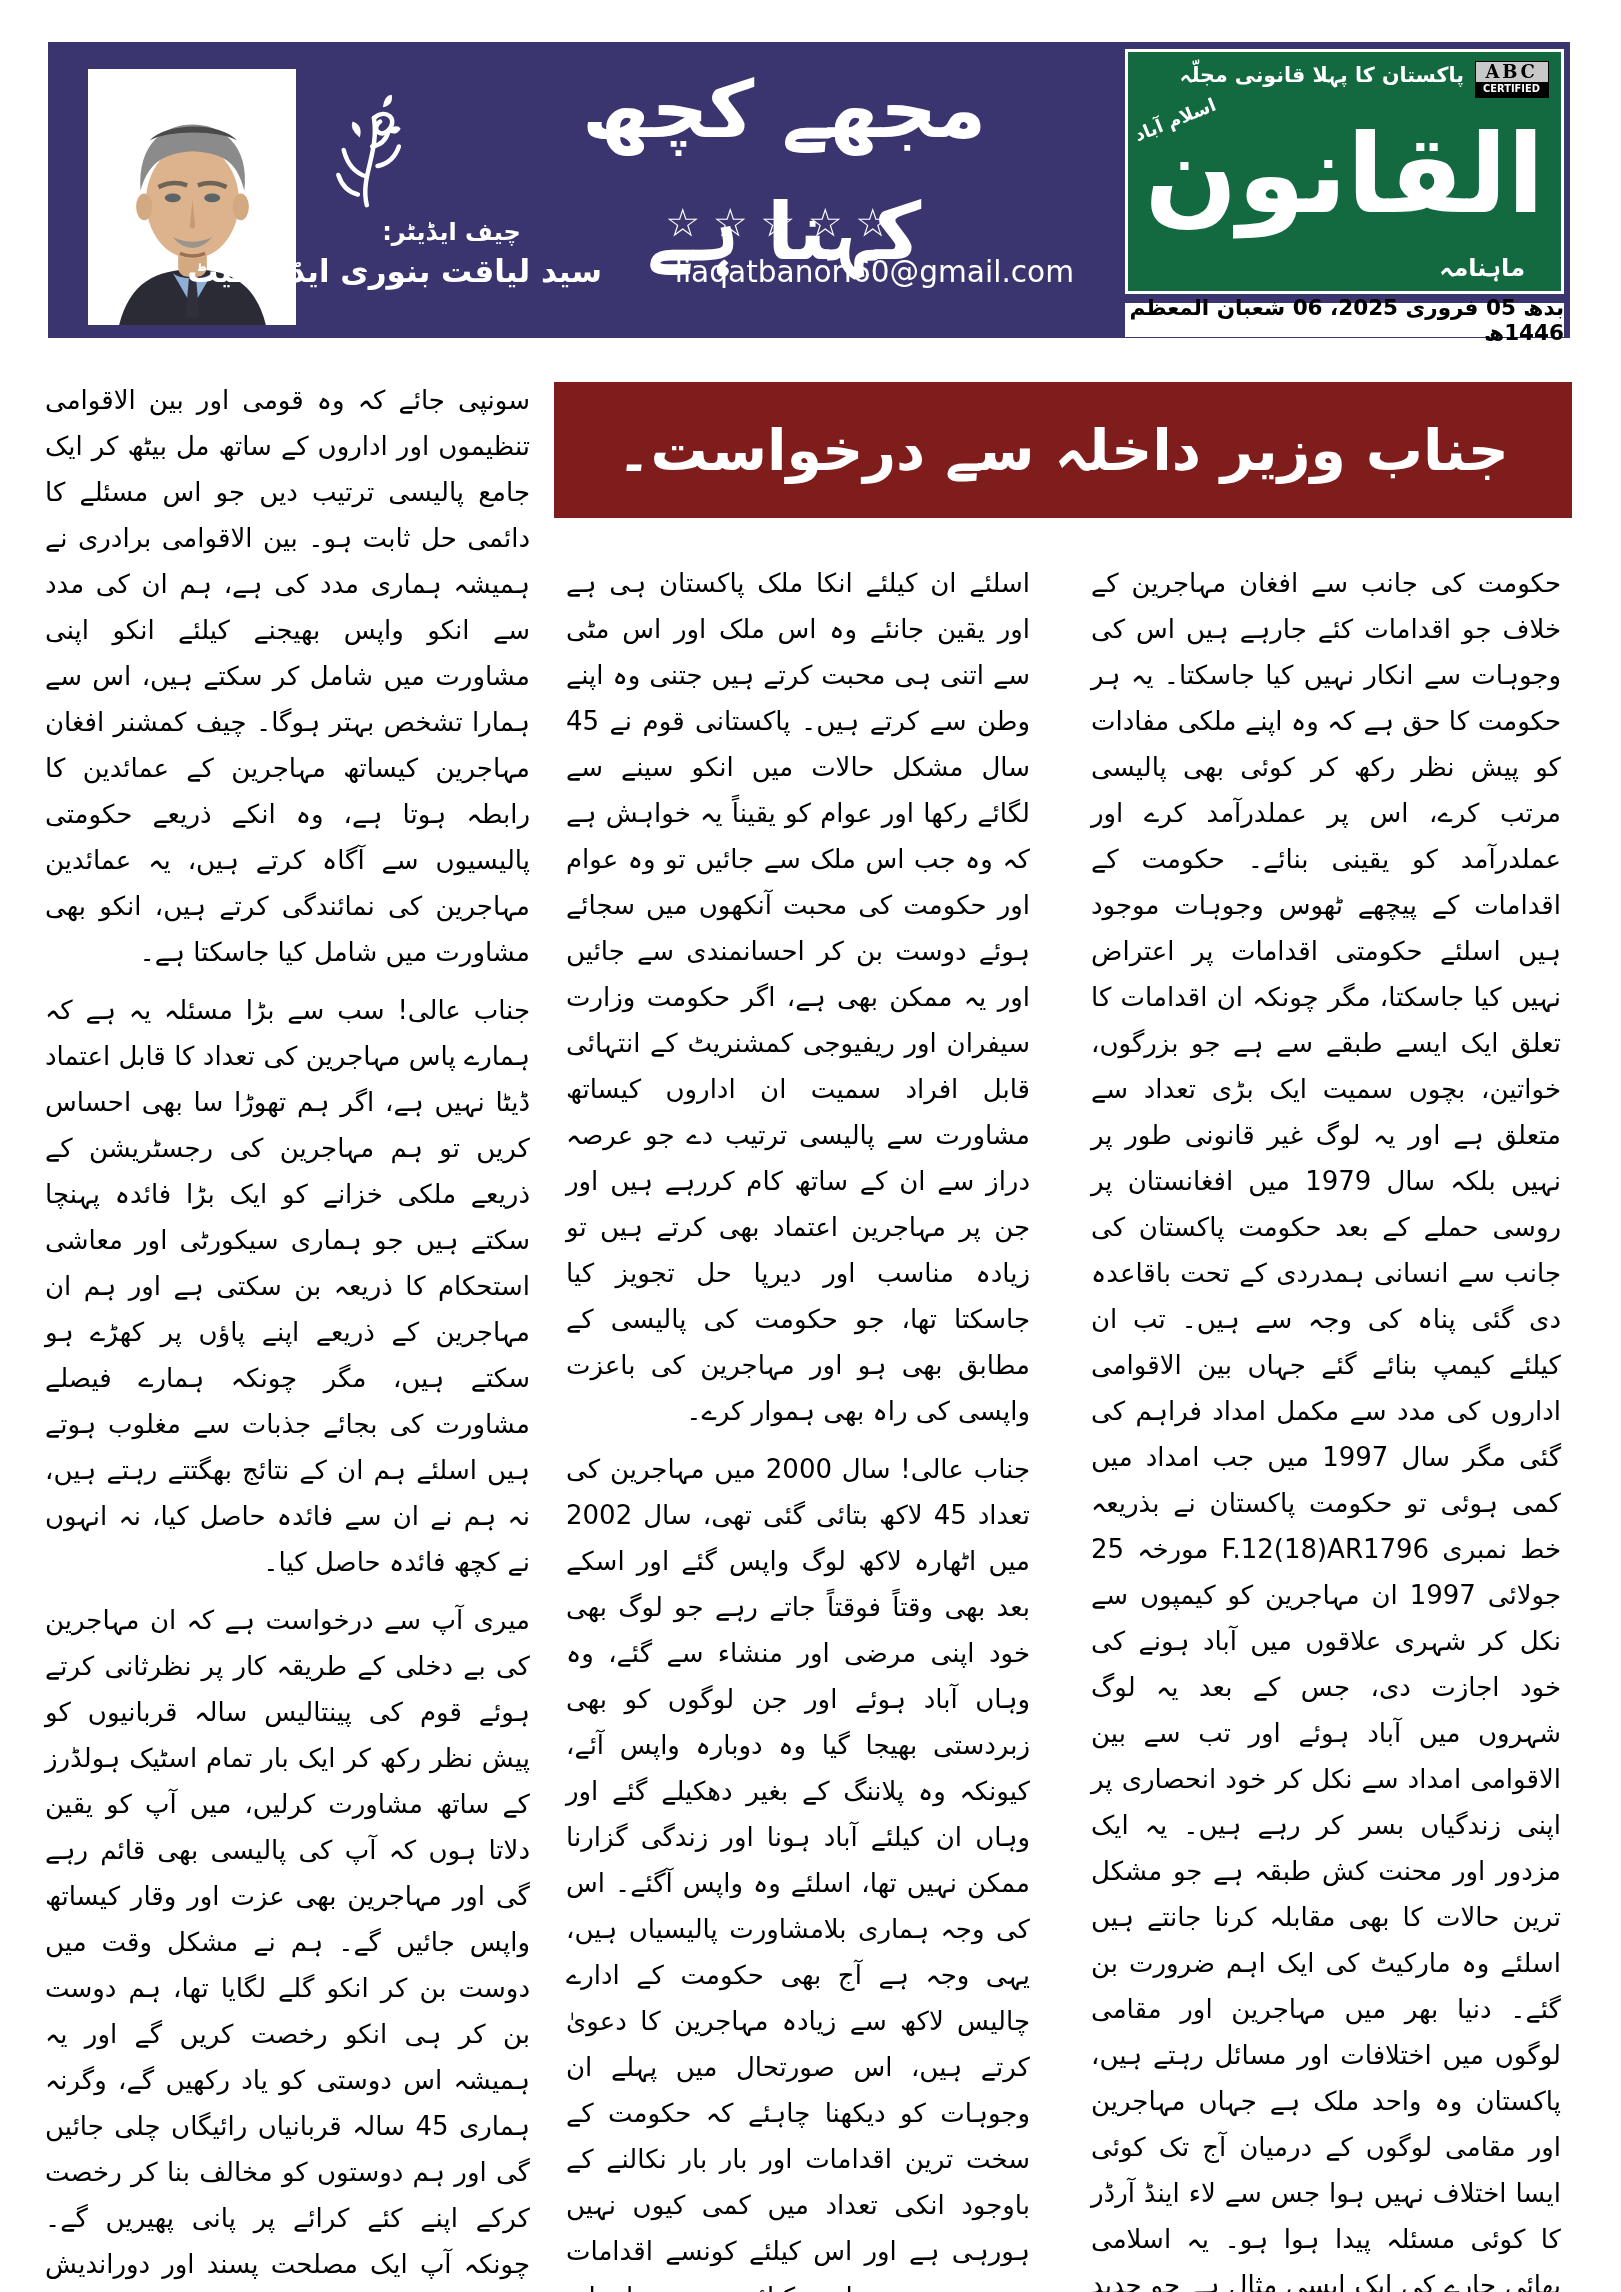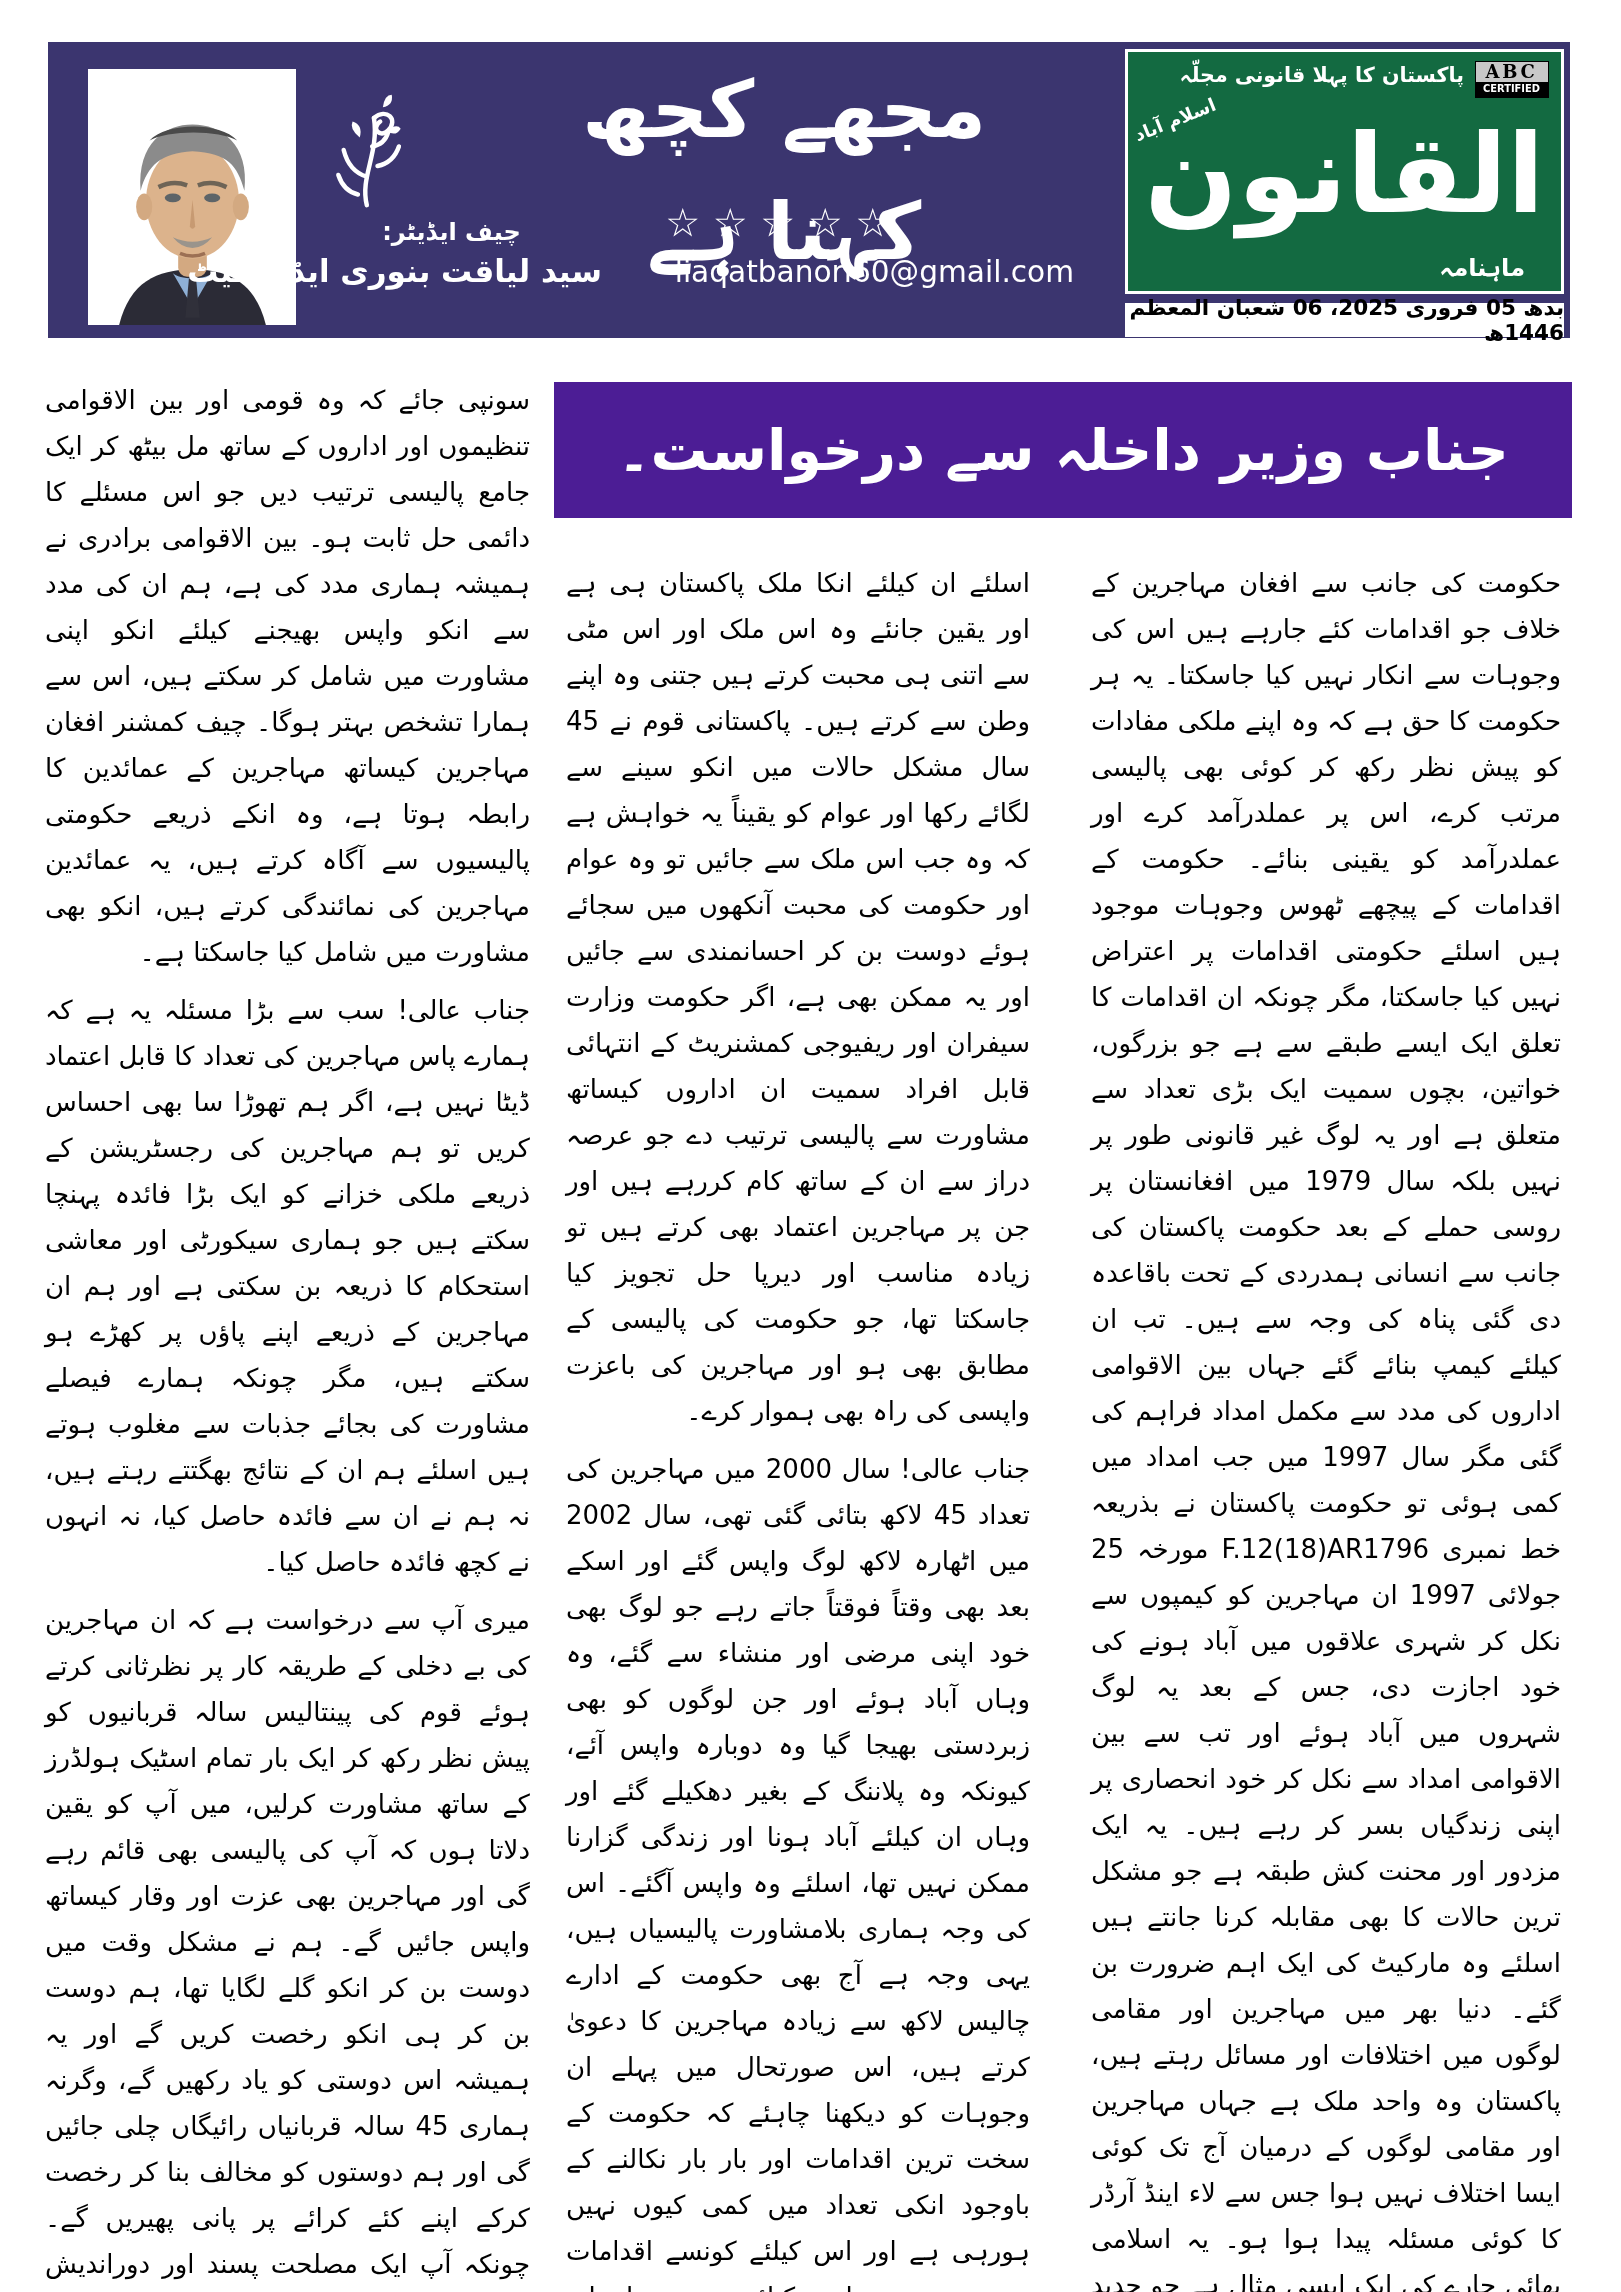--- a/index.html
+++ b/index.html
@@ -34,21 +34,21 @@
   .city{position:absolute;left:3.6px;top:57px;color:#fff;font-size:18px;font-weight:bold;
         transform:rotate(-22deg);transform-origin:center;}
   .masthead-name{position:absolute;left:0;right:0;top:52px;text-align:center;color:#fff;
                  font-size:109px;font-weight:bold;line-height:1.3;}
   .monthly{position:absolute;right:36px;bottom:9px;color:#fff;font-size:24px;font-weight:bold;}
   .date-strip{position:absolute;left:1077px;top:261px;width:439px;height:34px;background:#ffffff;
               display:flex;align-items:center;justify-content:center;color:#000;
               font-size:21.5px;font-weight:bold;}
 
   
-  .banner{position:absolute;left:555px;top:382px;width:1018px;height:136px;background:#4c1d95;
+  .banner{position:absolute;left:555px;top:382px;width:1018px;height:136px;background:#7f1d1d;
           display:flex;align-items:center;justify-content:center;}
   .banner-text{color:#fff;font-size:57px;font-weight:bold;white-space:nowrap;}
 
   
   .col{position:absolute;font-size:26px;line-height:46px;text-align:justify;}
   .col-right{left:1080px;top:548px;width:494px;}
   .col-middle{left:555px;top:548px;width:488px;}
   .col-left{left:34px;top:365px;width:509px;}
   .para{margin:12px;}
 </style>

